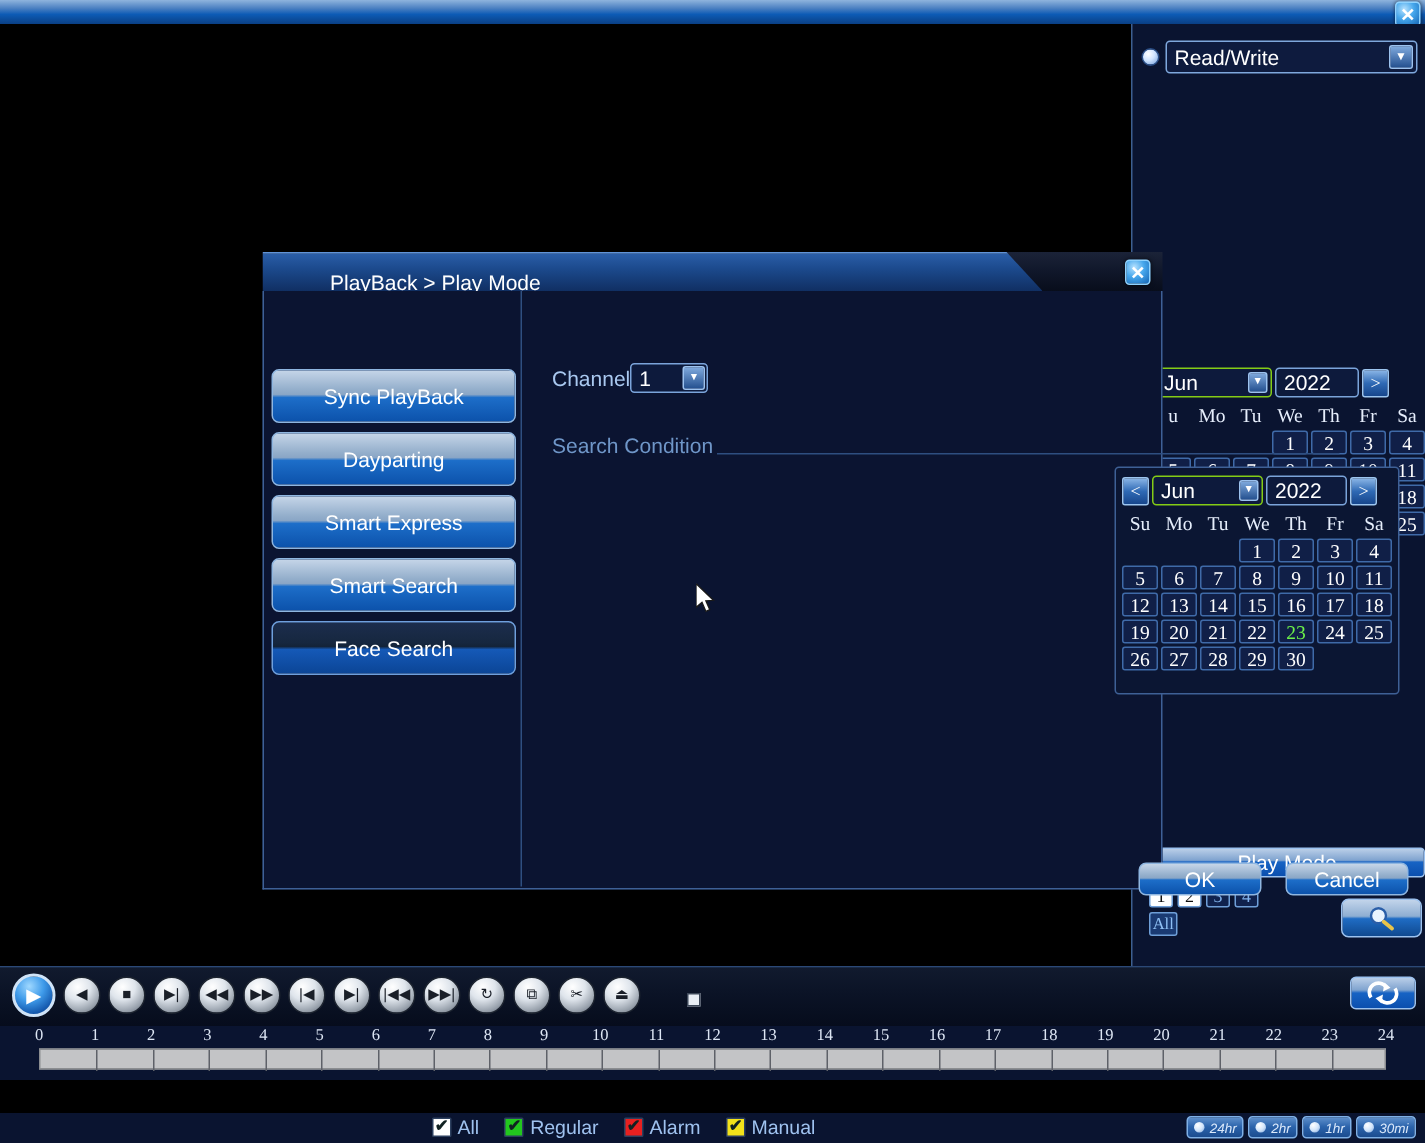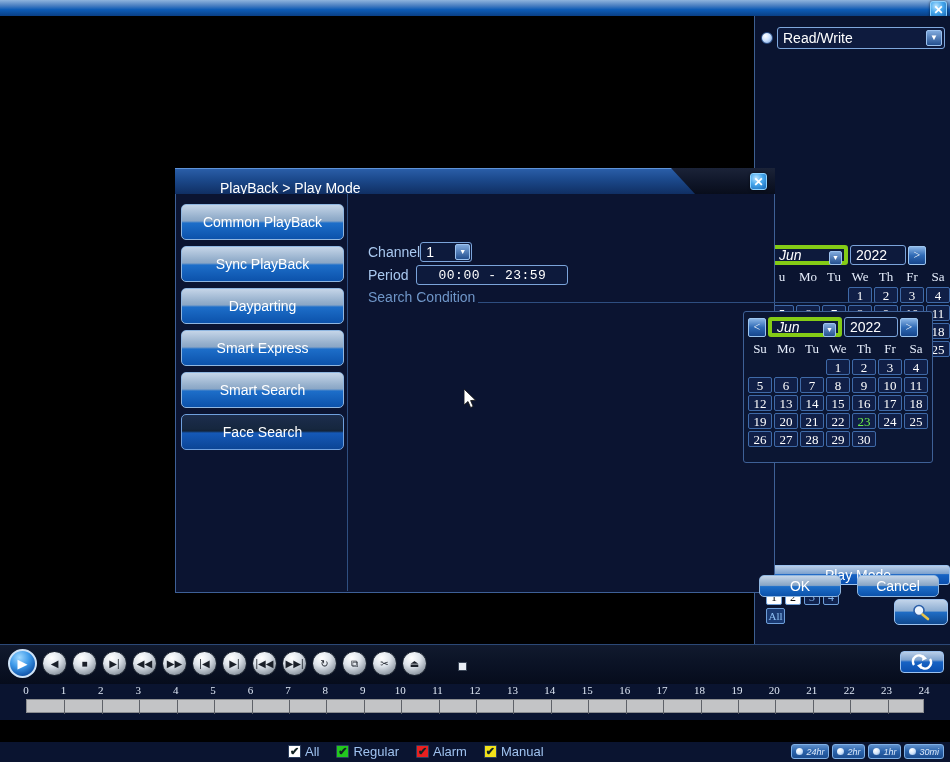--- a/index.html
+++ b/index.html
@@ -84,23 +84,23 @@
     display: flex; align-items: center; gap: 2px; height: 22px;
   }
   .navbtn {
     width: 18px; height: 19px;
     background: linear-gradient(to bottom, #8ab5e6 0%, #2f6ab5 50%, #17468c 100%);
     border: 1px solid #9dc6f0; border-radius: 2px;
     color: #ffffff; font-size: 12px; line-height: 17px; text-align: center;
     font-family: "Liberation Serif", serif;
   }
   .monthbox {
-    height: 20px; background: #0d1a3c; border: 4px solid #84cc16;
+    height: 20px; background: #0d1a3c; border: 1px solid #84cc16;
     border-radius: 3px; position: relative; display: flex; align-items: center;
-    color: #fff; font-size: 14px; padding-left: 5px; font-style: italic;
+    color: #fff; font-size: 14px; padding-left: 5px;
   }
   .monthbox .mb-arrow {
     position: absolute; right: 2px; top: 2px; width: 13px; height: 14px;
     background: linear-gradient(to bottom, #7fa9dd, #24508f);
     border: 1px solid #9cc2ef; border-radius: 2px;
     color: #fff; font-size: 7px; line-height: 12px; text-align: center;
   }
   .yearbox {
     height: 20px; background: #0d1a3c; border: 1px solid #7ba4da;
     border-radius: 3px; display: flex; align-items: center;
@@ -448,41 +448,36 @@
   </div>
 
   <div class="dialog">
     <div class="dlg-tab-bg"></div>
     <div class="dlg-tab"></div>
     <div class="dlg-title">PlayBack &gt; Play Mode</div>
     <div class="xbtn dlg-x">✕</div>
 
     <div class="dlg-body">
       <div class="dlg-side" id="dlg-side">
-          <div class="sidebtn" style="top: 10px;">Common PlayBack</div>
           <div class="sidebtn" style="top: 52px;">Sync PlayBack</div>
           <div class="sidebtn" style="top: 94px;">Dayparting</div>
           <div class="sidebtn" style="top: 136px;">Smart Express</div>
           <div class="sidebtn" style="top: 178px;">Smart Search</div>
           <div class="sidebtn selected" style="top: 220px;">Face Search</div>
         </div>
 
       <div class="dlg-main">
         <div class="field-row" style="left:19px; top:48px; gap:0;">
           <span class="field-label">Channel</span>
           <div class="ch-combo">
             <span>1</span>
             <span class="mb-arrow">▼</span>
           </div>
         </div>
 
-        <div class="field-row" style="left:19px; top:71px; gap:8px;">
-          <span class="field-label">Period</span>
-          <div class="period-box">00:00  -  23:59</div>
-        </div>
 
         <div class="sc-label">Search Condition</div>
         <div class="sc-line"></div>
 
         <div class="dlg-cal">
           <div class="cal-head">
             <div class="navbtn">&lt;</div>
             <div class="monthbox" style="width:74px">
               <span>Jun</span>
               <span class="mb-arrow">▼</span>

